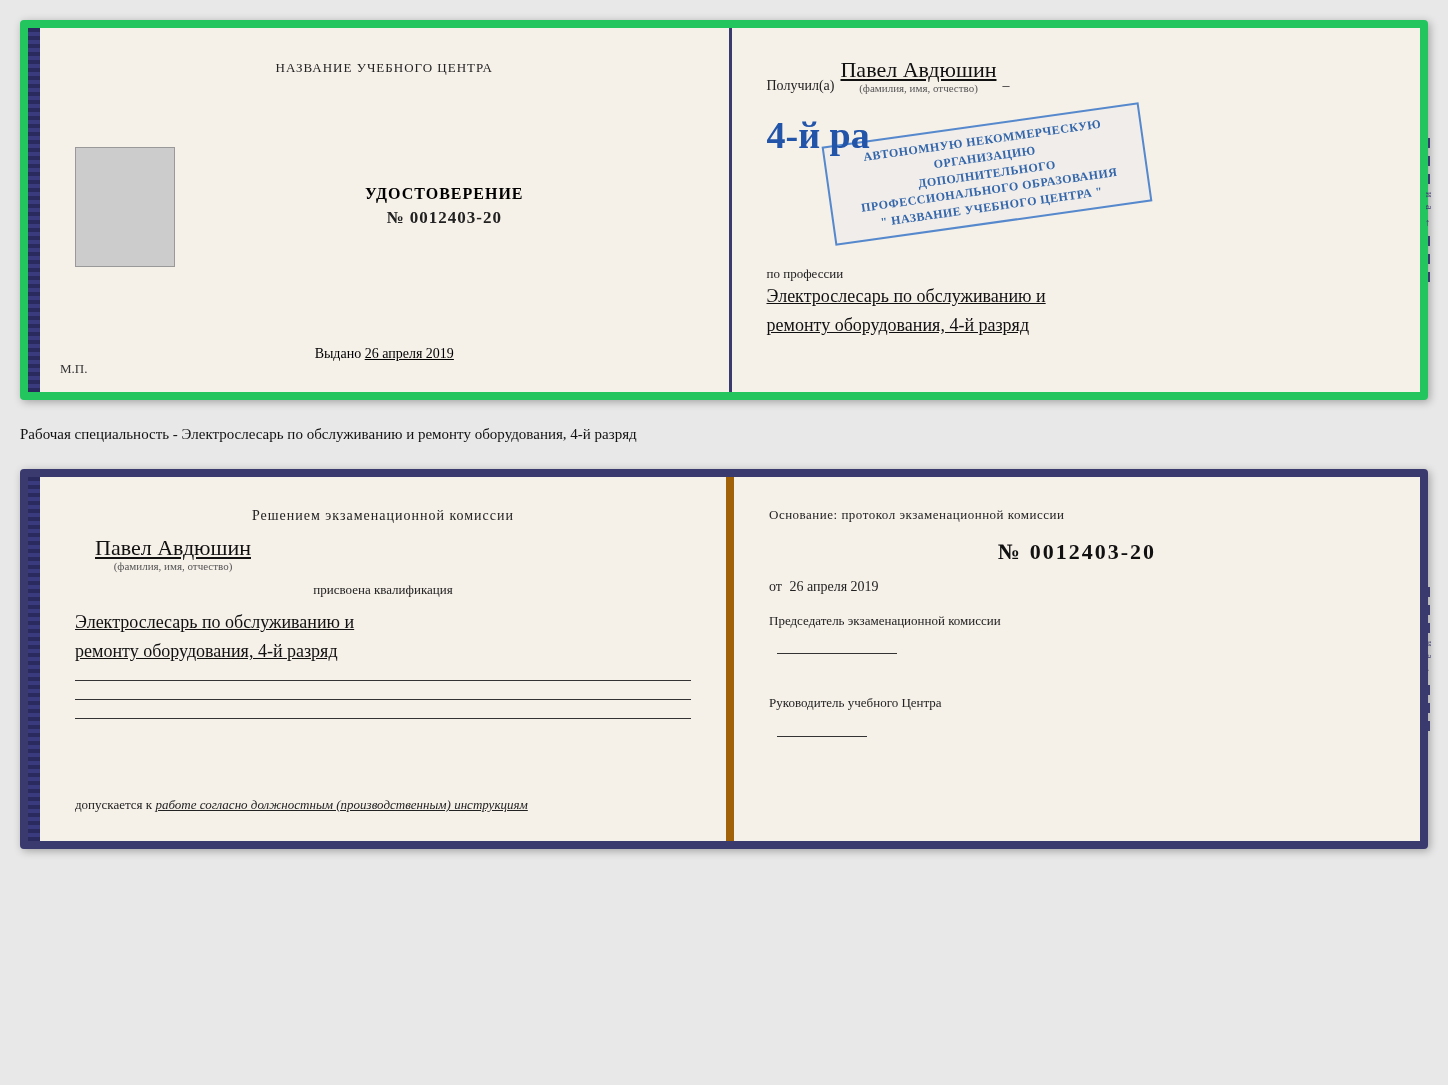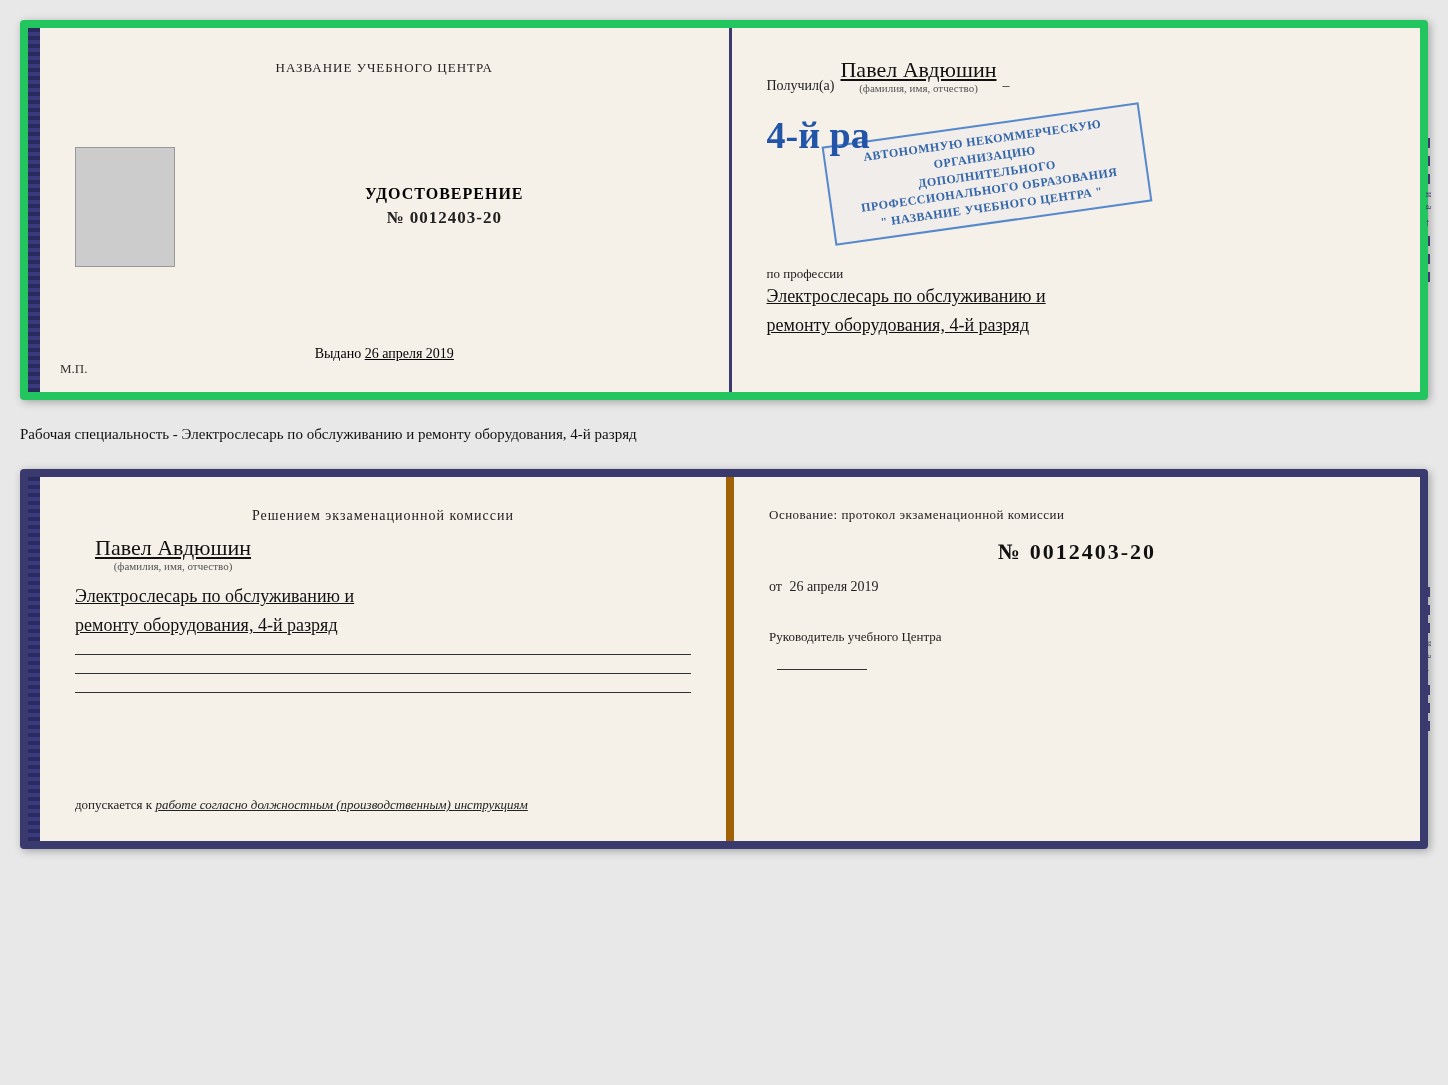--- a/index.html
+++ b/index.html
@@ -426,20 +426,21 @@
 
     <div class="bottom-left-page">
 
       <div class="decision-title">Решением экзаменационной  комиссии</div>
 
       <div class="name-field-group" style="align-self: flex-start; margin-left: 20px;">
         <span class="handwritten-name">Павел Авдюшин</span>
         <span class="field-label-small">(фамилия, имя, отчество)</span>
       </div>
 
+      <div class="assigned-qual">присвоена квалификация</div>
 
       <div>
         <div class="qual-text">Электрослесарь по обслуживанию и</div>
         <div class="qual-text">ремонту оборудования, 4-й разряд</div>
       </div>
 
       <div class="horizontal-line"></div>
       <div class="horizontal-line"></div>
       <div class="horizontal-line"></div>
 
@@ -454,20 +455,26 @@
 
       <div class="basis-text">Основание: протокол экзаменационной  комиссии</div>
 
       <div class="protocol-number">№  0012403-20</div>
 
       <div class="from-date">
         <span>от</span>
         <span style="margin-left:4px;">26 апреля 2019</span>
       </div>
 
+      <div class="signature-section">
+        <div>Председатель экзаменационной комиссии</div>
+        <div style="margin-top: 6px;">
+          <span class="sig-line"></span>
+        </div>
+      </div>
 
       <div class="signature-section" style="margin-top: 16px;">
         <div>Руководитель учебного Центра</div>
         <div style="margin-top: 6px;">
           <span class="sig-line" style="width: 90px;"></span>
         </div>
       </div>
 
     </div>
 

